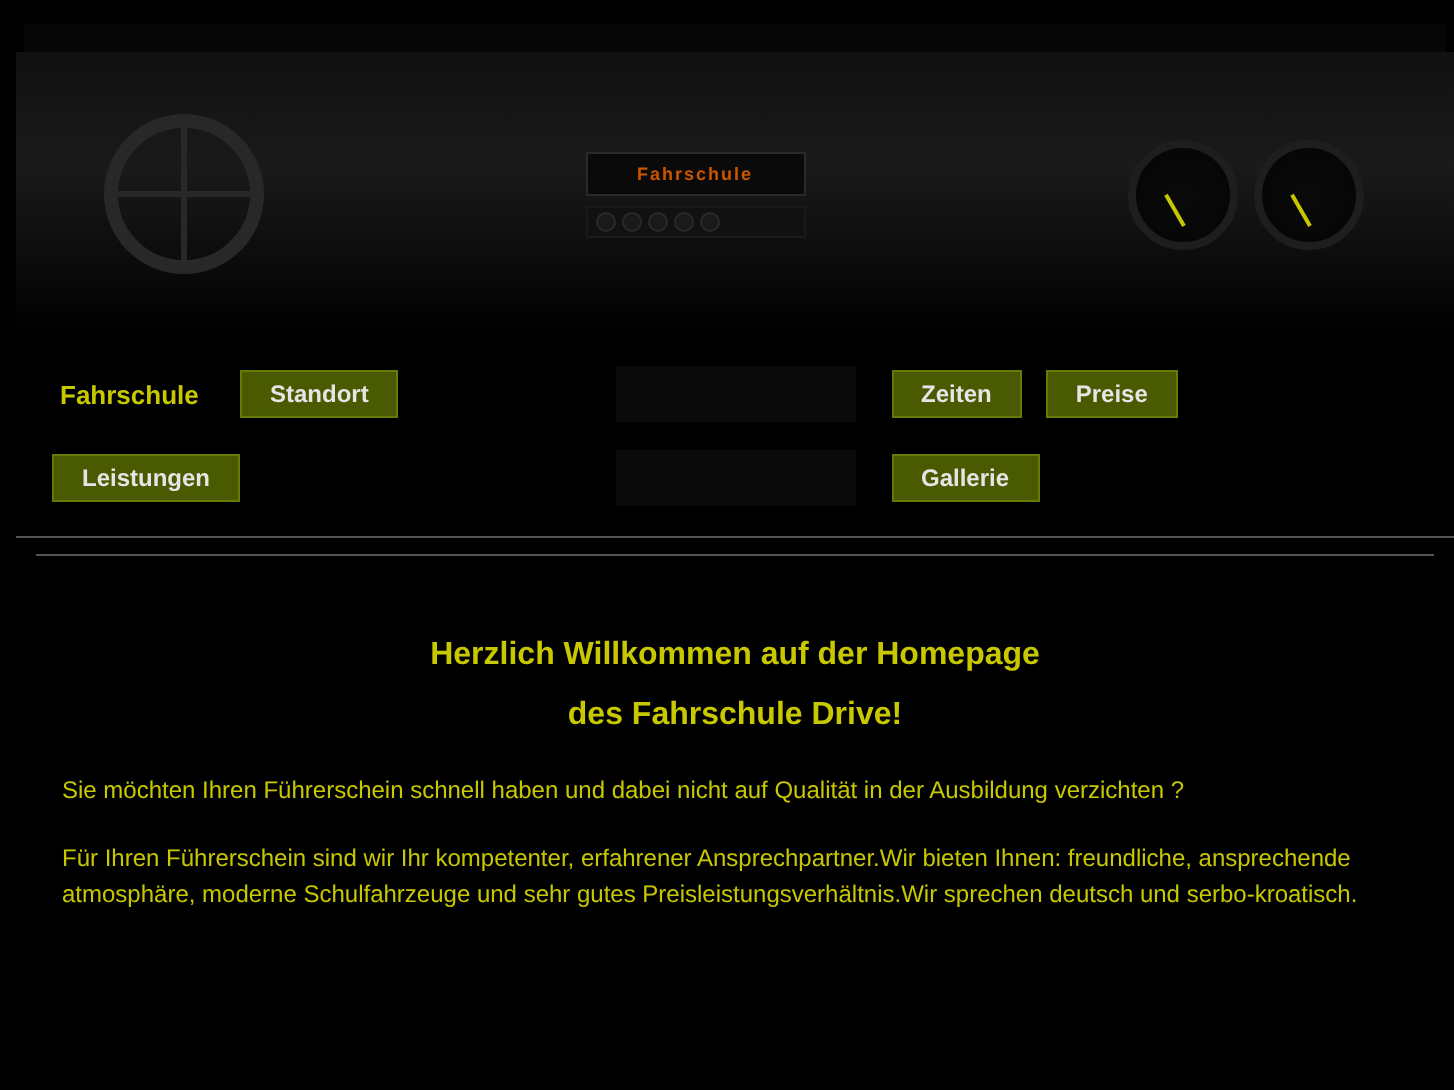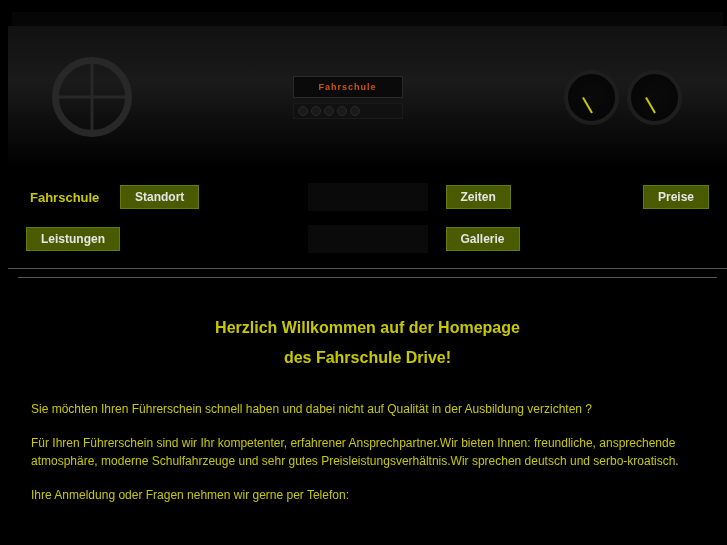--- a/index.html
+++ b/index.html
@@ -83,21 +83,21 @@
       flex: 1;
       gap: 4px;
       align-items: center;
     }
 
     .nav-right-col {
       display: flex;
       flex: 1;
       gap: 4px;
       align-items: center;
-      justify-content: space-between;
+      justify-content: flex-start;
     }
 
     .nav-mid-col {
       width: 140px;
       display: flex;
       justify-content: center;
     }
 
     
     .separator {
@@ -111,21 +111,20 @@
       padding: 15px 15px 10px 15px;
       background: #000;
     }
 
     .welcome-title {
       color: #c8c800;
       font-size: 16px;
       font-weight: bold;
       text-align: center;
       line-height: 1.4;
-      margin-bottom: 14px;
     }
 
     .body-text {
       color: #c8c800;
       font-size: 12px;
       line-height: 1.5;
       margin-bottom: 10px;
     }
 
     .body-text p {
@@ -344,16 +343,15 @@
 <div class="main-content">
 
   <div class="welcome-title">
     <div>Herzlich Willkommen auf der Homepage</div>
     <div>des Fahrschule Drive!</div>
   </div>
 
   <div class="body-text">
     <p>Sie möchten Ihren Führerschein schnell haben und dabei nicht auf Qualität in der Ausbildung verzichten ?</p>
     <p>Für Ihren Führerschein sind wir Ihr kompetenter, erfahrener Ansprechpartner.Wir bieten Ihnen: freundliche, ansprechende atmosphäre, moderne Schulfahrzeuge und sehr gutes Preisleistungsverhältnis.Wir sprechen deutsch und serbo-kroatisch.</p>
-    <p>Ihre Anmeldung oder Fragen nehmen wir gerne per Telefon:</p>
   </div>
 
 </div>
 
 </body></html>

